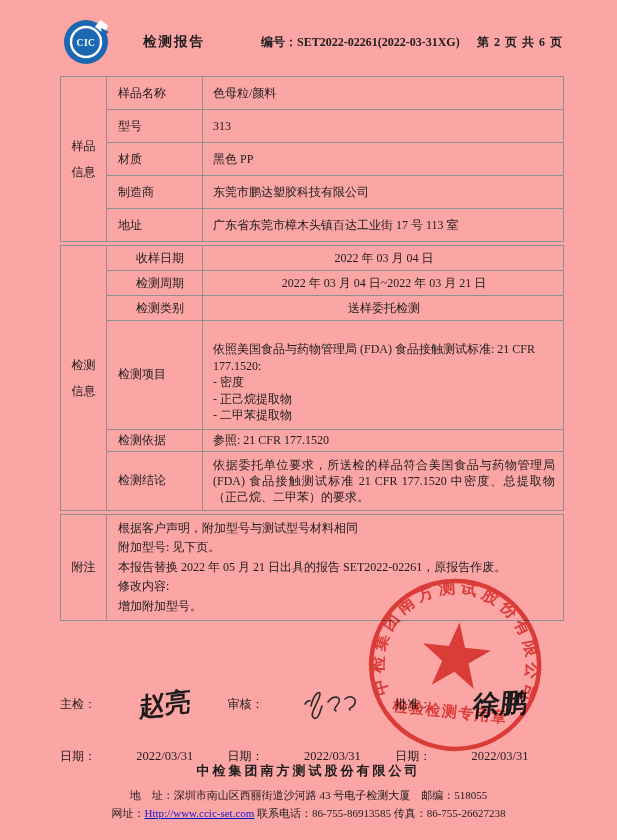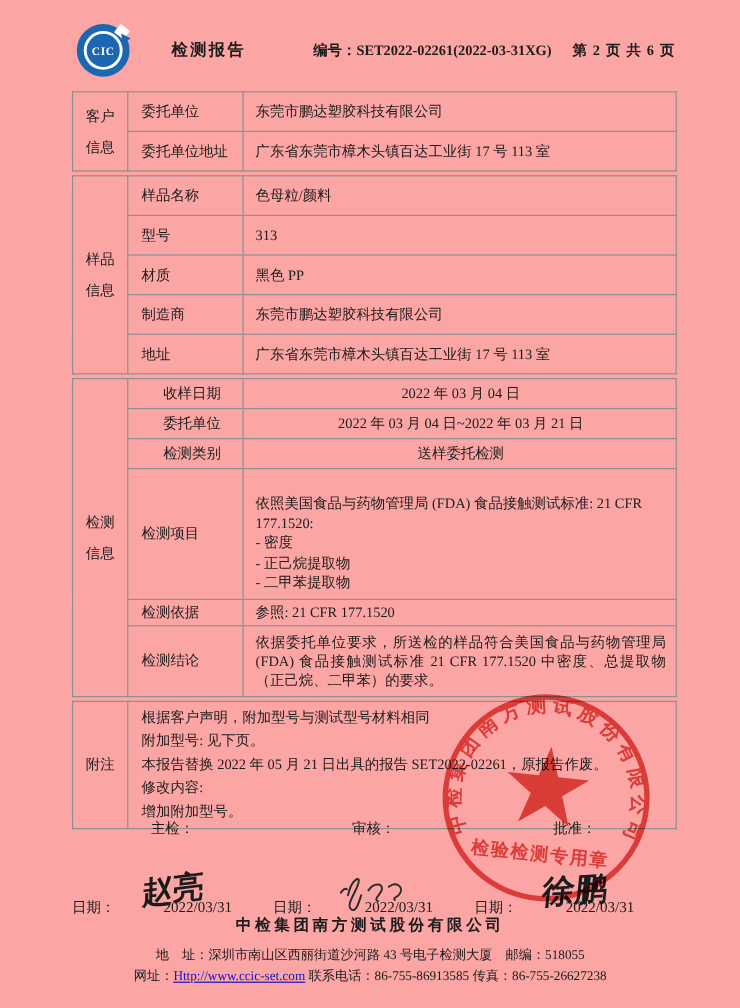--- a/index.html
+++ b/index.html
@@ -35,21 +35,21 @@
   td.val-multi { white-space:pre-line; line-height:16.5px; padding-top:20px; padding-bottom:5px; }
   td.val-just { text-align:justify; line-height:16px; padding-top:5px; padding-bottom:5px; }
   td.notes-val { white-space:pre-line; line-height:19.5px; padding:4px 8px 4px 11px; }
 
   
   .signoff {
     position:absolute; top:682px; left:60px; width:503px;
     display:flex;
   }
   .sig-col { width:167.6px; }
-  .sig-row { height:44px; display:flex; align-items:center;flex-direction:column; }
+  .sig-row { height:44px; display:flex; align-items:center; }
   .role-label, .date-label { font-size:12px; flex:0 0 42px; }
   .sig-slot { flex:1; display:flex; justify-content:center; align-items:center; }
   .sig-hand {
     font-size:26px; font-weight:600; color:#1b1b1b;
     transform:rotate(-7deg) skewX(-8deg); white-space:nowrap;
   }
   .sig-hand.approver { font-size:27px; transform:rotate(-4deg) skewX(-10deg); }
   .date-row { height:20px; display:flex; align-items:center; margin-top:20px; }
   .date-val { flex:1; text-align:center; font-size:12.5px; }
 
@@ -81,38 +81,20 @@
       <path d="M44 10 L52 14 L45 18 Z" fill="#1b67b2"></path>
       <text x="29" y="28" text-anchor="middle" font-size="9.5" font-weight="bold" font-family="'Liberation Serif',serif" fill="#ffffff" letter-spacing="0.5">CIC</text>
     </svg>
     <div class="title">检测报告</div>
     <div class="report-no"><span>编号：</span><span>SET2022-02261(2022-03-31XG)</span></div>
     <div class="page-info">第 2 页 共 6 页</div>
   </div>
 
   <div class="tables">
 
-    <table>
-      <colgroup>
-          <col class="c1">
-          <col class="c2">
-          <col class="c3">
-        </colgroup>
-      <tbody>
-      <tr class="h33">
-        <td class="sec" rowspan="2">客户信息</td>
-        <td class="lbl">委托单位</td>
-        <td class="val">东莞市鹏达塑胶科技有限公司</td>
-      </tr>
-      <tr class="h33">
-        <td class="lbl">委托单位地址</td>
-        <td class="val">广东省东莞市樟木头镇百达工业街 17 号 113 室</td>
-      </tr>
-      </tbody>
-    </table>
 
     <table>
       <colgroup>
           <col class="c1">
           <col class="c2">
           <col class="c3">
         </colgroup>
       <tbody>
       <tr class="h33">
         <td class="sec" rowspan="5">样品信息</td>
@@ -144,21 +126,21 @@
           <col class="c2">
           <col class="c3">
         </colgroup>
       <tbody>
       <tr class="h25">
         <td class="sec" rowspan="6">检测信息</td>
         <td class="lbl">收样日期</td>
         <td class="val">2022 年 03 月 04 日</td>
       </tr>
       <tr class="h25">
-        <td class="lbl">委托单位</td>
+        <td class="lbl">检测周期</td>
         <td class="val">2022 年 03 月 04 日~2022 年 03 月 21 日</td>
       </tr>
       <tr class="h25">
         <td class="lbl">检测类别</td>
         <td class="val">送样委托检测</td>
       </tr>
       <tr>
         <td class="lbl">检测项目</td>
         <td class="val val-multi">依照美国食品与药物管理局 (FDA) 食品接触测试标准: 21 CFR 177.1520:
 - 密度

